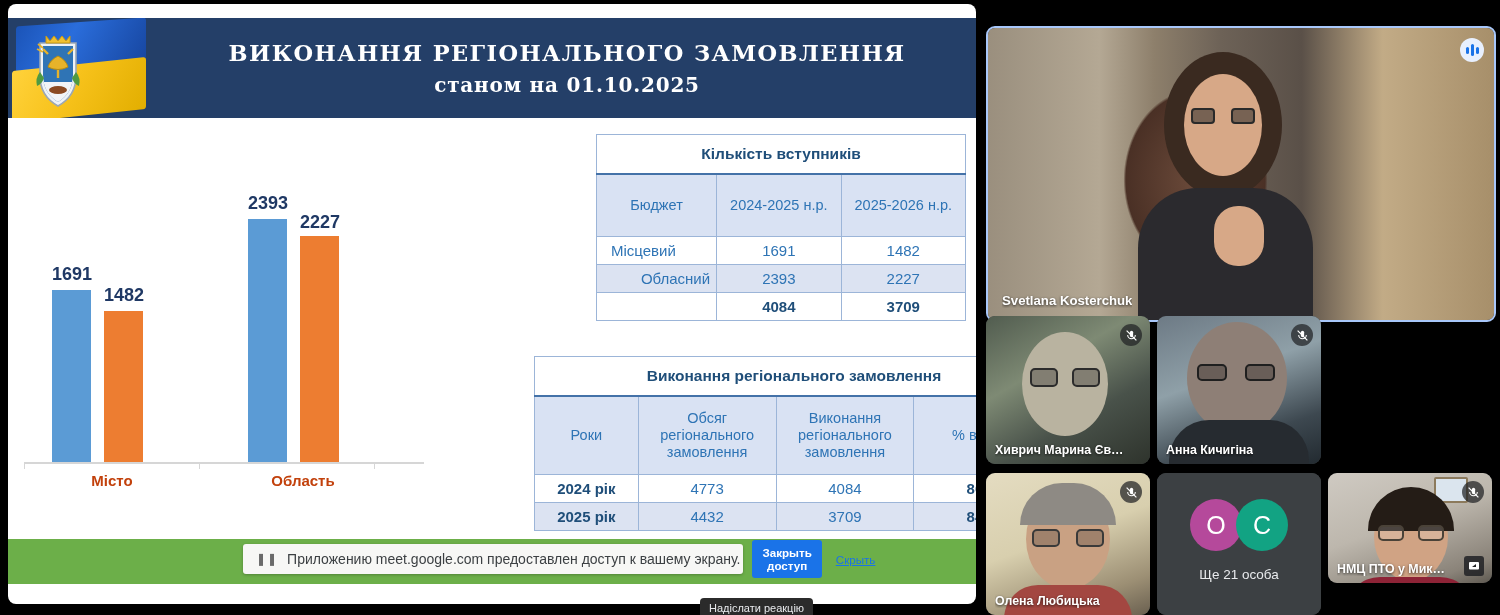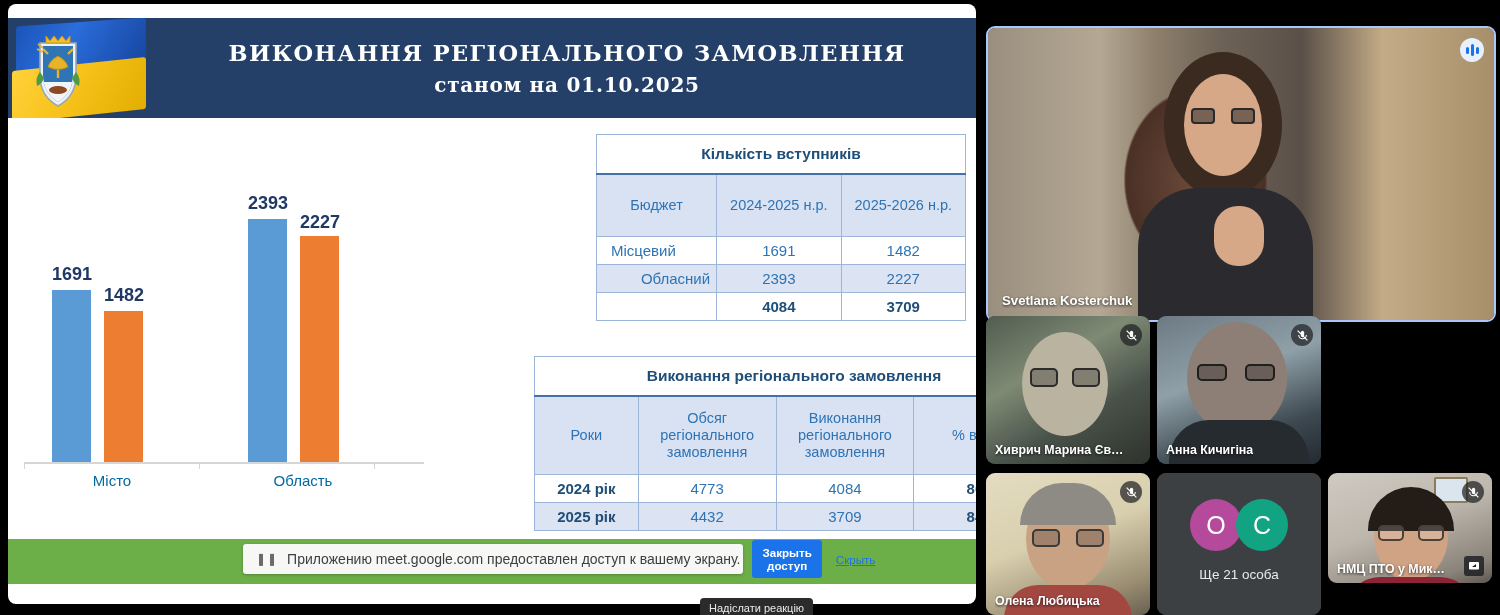--- a/index.html
+++ b/index.html
@@ -65,21 +65,21 @@
   }
   .tickmark { position: absolute; bottom: -5px; width: 1px; height: 6px; background: #d6d6d6; }
   .bar { position: absolute; bottom: 2px; }
   .bar.s2024 { background: #5B9BD5; }
   .bar.s2025 { background: #ED7D31; }
   .bar-label {
     position: absolute; color: #1F3864; font-weight: bold; font-size: 18px;
     text-align: center; font-family: "Liberation Sans", sans-serif;
   }
   .cat-label {
-    position: absolute; top: 338px; color: #0369a1; font-weight: normal; font-size: 15px;
+    position: absolute; top: 338px; color: #c2410c; font-weight: bold; font-size: 15px;
     text-align: center; font-family: "Liberation Sans", sans-serif;
   }
   #legend { position: absolute; left: 400px; top: 160px; }
   .legend-row { display: flex; align-items: center; margin-bottom: 17px; }
   .legend-swatch { width: 13px; height: 13px; margin-right: 9px; }
   .legend-text { color: #1F3864; font-weight: bold; font-size: 16px; }
 
   
   .tbl { position: absolute; border-collapse: collapse; background: #fff; }
   .tbl td, .tbl th { border: 1px solid #9CB5D8; font-weight: normal; }

